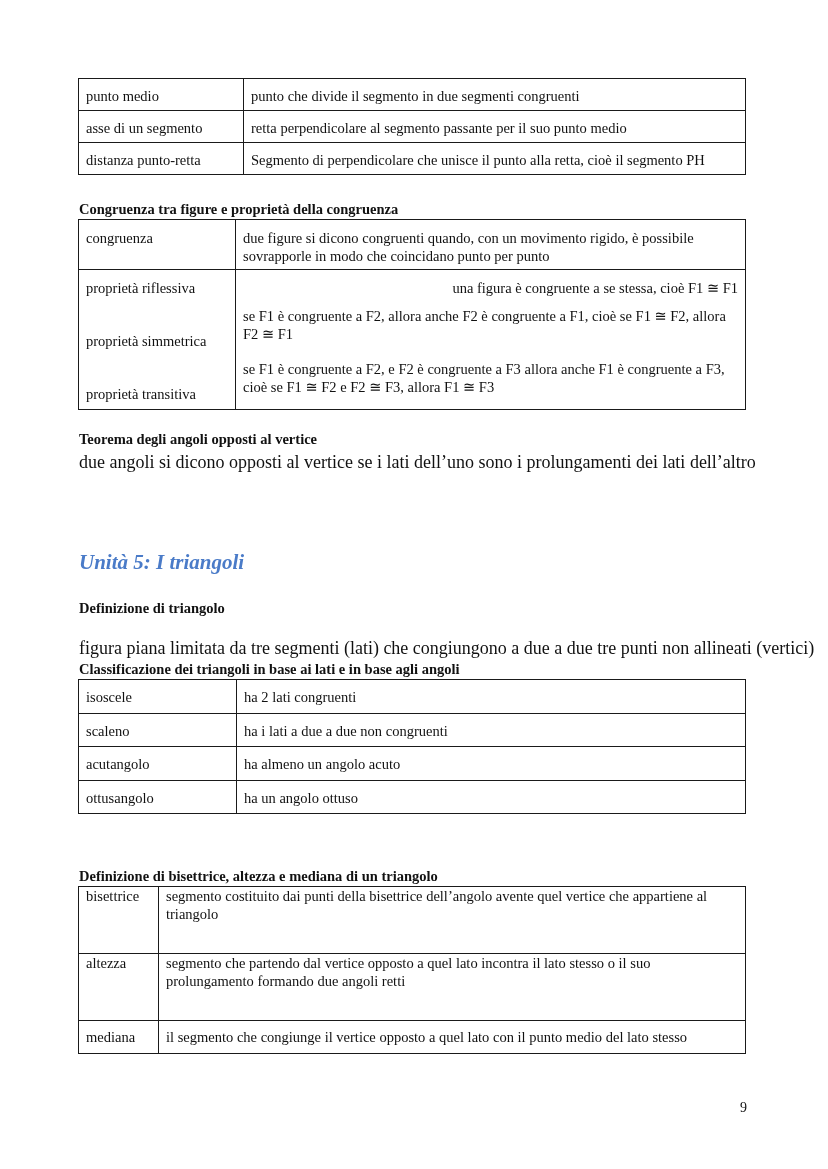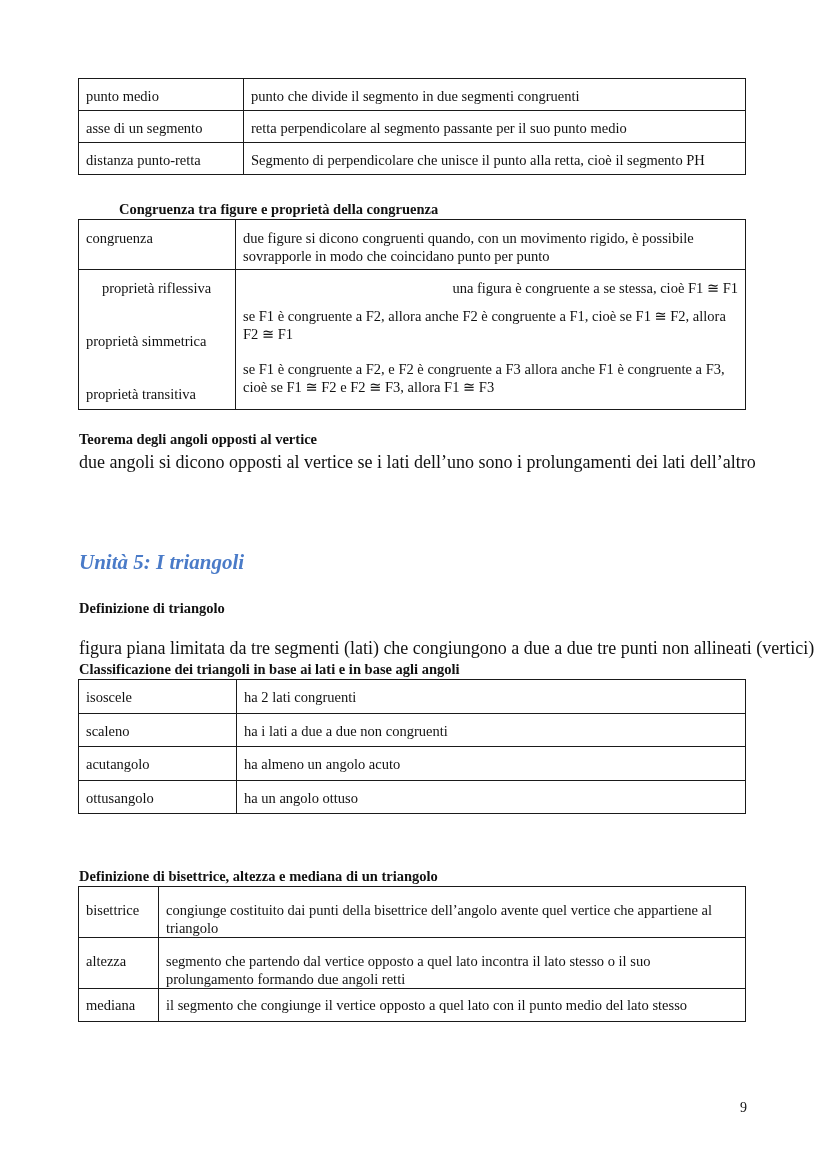--- a/index.html
+++ b/index.html
@@ -66,21 +66,21 @@
     #t2 tr.r1 td { height: 50px; padding-top: 10px; box-sizing: border-box; }
     #t2 tr.r2 td { height: 140px; padding-top: 10px; box-sizing: border-box; }
     .prop-label { display: block; }
     
     #t3 { top: 679px; }
     #t3 col.c1 { width: 158px; }
     #t3 td { height: 33.5px; padding-top: 9px; box-sizing: border-box; }
     
     #t4 { top: 886px; }
     #t4 col.c1 { width: 80px; }
-    #t4 tr.tall td { height: 51px; padding-top: 15px; box-sizing: border-box; }
+    #t4 tr.tall td { height: 67px; padding-top: 1px; box-sizing: border-box; }
     #t4 tr.short td { height: 33px; padding-top: 8px; box-sizing: border-box; }
   </style>
 </head>
 <body>
 
 <table class="doc" id="t1">
   <colgroup>
       <col class="c1">
       <col>
     </colgroup>
@@ -93,34 +93,34 @@
     <td>asse di un segmento</td>
     <td>retta perpendicolare al segmento passante per il suo punto medio</td>
   </tr>
   <tr>
     <td>distanza punto-retta</td>
     <td>Segmento di perpendicolare che unisce il punto alla retta, cioè il segmento PH</td>
   </tr>
 </tbody>
   </table>
 
-<div class="heading-bold" style="top:201px;margin-left:40px;">Congruenza tra figure e proprietà della congruenza</div>
+<div class="heading-bold" style="top:201px;">Congruenza tra figure e proprietà della congruenza</div>
 <table class="doc" id="t2">
   <colgroup>
       <col class="c1">
       <col>
     </colgroup>
   <tbody>
       <tr class="r1">
     <td>congruenza</td>
     <td>due figure si dicono congruenti quando, con un movimento rigido, è possibile sovrapporle in modo che coincidano punto per punto</td>
   </tr>
   <tr class="r2">
     <td>
-      <span class="prop-label" style="height:53px;margin-left:16px;">proprietà riflessiva</span>
+      <span class="prop-label" style="height:53px;">proprietà riflessiva</span>
       <span class="prop-label" style="height:35px;">proprietà simmetrica</span>
       <span class="prop-label" style="margin-top:18px;">proprietà transitiva</span>
     </td>
     <td>
       <div style="height:28px;text-align:right;">una figura è congruente a se stessa, cioè F1 ≅ F1</div>
       <div style="height:53px;">se F1 è congruente a F2, allora anche F2 è congruente a F1, cioè se F1 ≅ F2, allora F2 ≅ F1</div>
       <div>se F1 è congruente a F2, e F2 è congruente a F3 allora anche F1 è congruente a F3, cioè se F1 ≅ F2 e F2 ≅ F3, allora F1 ≅ F3</div>
     </td>
   </tr>
 </tbody>
@@ -162,21 +162,21 @@
 
 <div class="heading-bold" style="top:868px;">Definizione di bisettrice, altezza e mediana di un triangolo</div>
 <table class="doc" id="t4">
   <colgroup>
       <col class="c1">
       <col>
     </colgroup>
   <tbody>
       <tr class="tall">
     <td>bisettrice</td>
-    <td>congiunge costituito dai punti della bisettrice dell’angolo avente quel vertice che appartiene al triangolo</td>
+    <td>segmento costituito dai punti della bisettrice dell’angolo avente quel vertice che appartiene al triangolo</td>
   </tr>
   <tr class="tall">
     <td>altezza</td>
     <td>segmento che partendo dal vertice opposto a quel lato incontra il lato stesso o il suo prolungamento formando due angoli retti</td>
   </tr>
   <tr class="short">
     <td>mediana</td>
     <td>il segmento che congiunge il vertice opposto a quel lato con il punto medio del lato stesso</td>
   </tr>
 </tbody>

